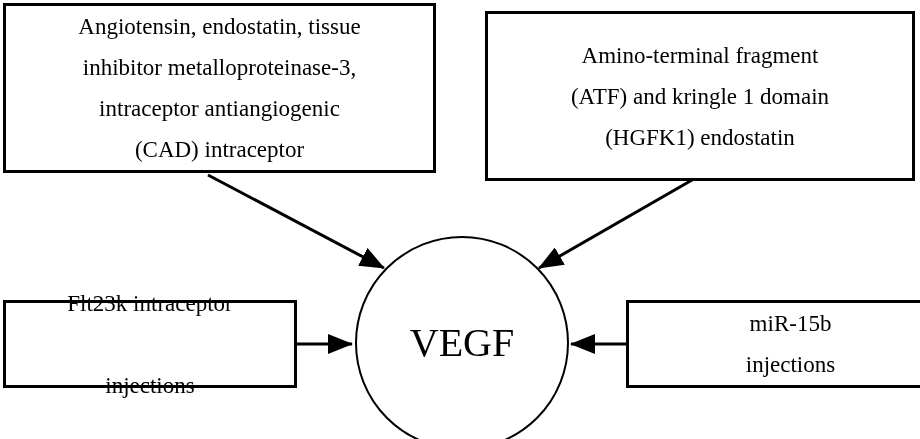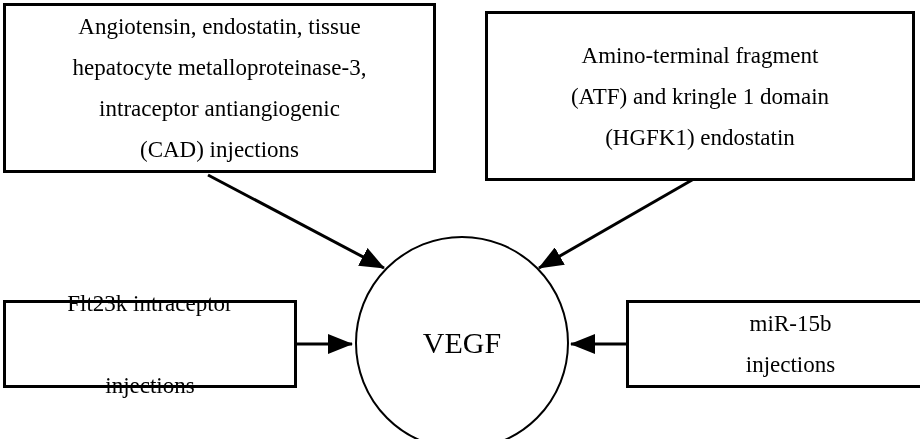--- a/index.html
+++ b/index.html
@@ -16,21 +16,21 @@
     position:absolute;
     display:flex;flex-direction:column;
     align-items:center;justify-content:center;
     text-align:center;
     background:#ffffff;
     box-sizing:border-box;
   }
   .rect-node{border:3px solid #000000;}
   .circle-node{border:2px solid #000000;border-radius:50%;}
   .big-text .line{font-size:23px;line-height:41px;white-space:nowrap;}
-  .circle-node .line{font-size:30px;line-height:38px;white-space:nowrap;}
+  .circle-node .line{font-size:40px;line-height:38px;white-space:nowrap;}
   
   #box-top-left  {left:3px;  top:3px;   width:433px; height:170px;}
   #box-top-right {left:485px;top:3px;   width:430px; height:170px;margin-top:8px;}
   #box-left      {left:3px;  top:300px; width:294px; height:88px;gap:41px;}
   #box-right     {left:626px;top:300px; width:329px; height:88px;}
   #circle-vegf   {left:355px;top:236px; width:214px; height:214px;}
 </style>
 </head>
 <body>
 
@@ -43,23 +43,23 @@
       </marker>
     </defs>
     <line x1="208" y1="175" x2="384" y2="268" stroke="#000000" stroke-width="3" marker-end="url(#arrowhead)"></line>
     <line x1="699" y1="176" x2="539" y2="268" stroke="#000000" stroke-width="3" marker-end="url(#arrowhead)"></line>
     <line x1="297" y1="344" x2="352" y2="344" stroke="#000000" stroke-width="3" marker-end="url(#arrowhead)"></line>
     <line x1="626" y1="344" x2="571" y2="344" stroke="#000000" stroke-width="3" marker-end="url(#arrowhead)"></line>
   </svg>
 
   <div id="box-top-left" class="node rect-node big-text">
     <div class="line">Angiotensin, endostatin, tissue</div>
-    <div class="line">hepatocyte metalloproteinase-3,</div>
+    <div class="line">inhibitor metalloproteinase-3,</div>
     <div class="line">intraceptor antiangiogenic</div>
-    <div class="line">(CAD) injections</div>
+    <div class="line">(CAD) intraceptor</div>
   </div>
 
   <div id="box-top-right" class="node rect-node big-text">
     <div class="line">Amino-terminal fragment</div>
     <div class="line">(ATF) and kringle 1 domain</div>
     <div class="line">(HGFK1) endostatin</div>
   </div>
 
   <div id="box-left" class="node rect-node big-text">
     <div class="line">Flt23k intraceptor</div>

